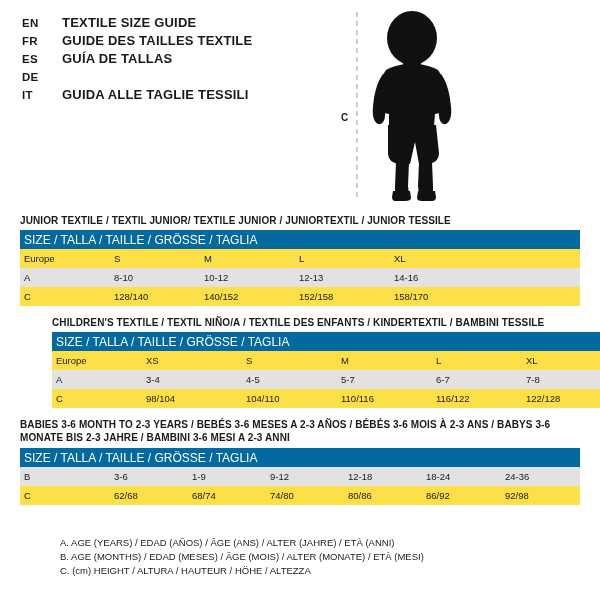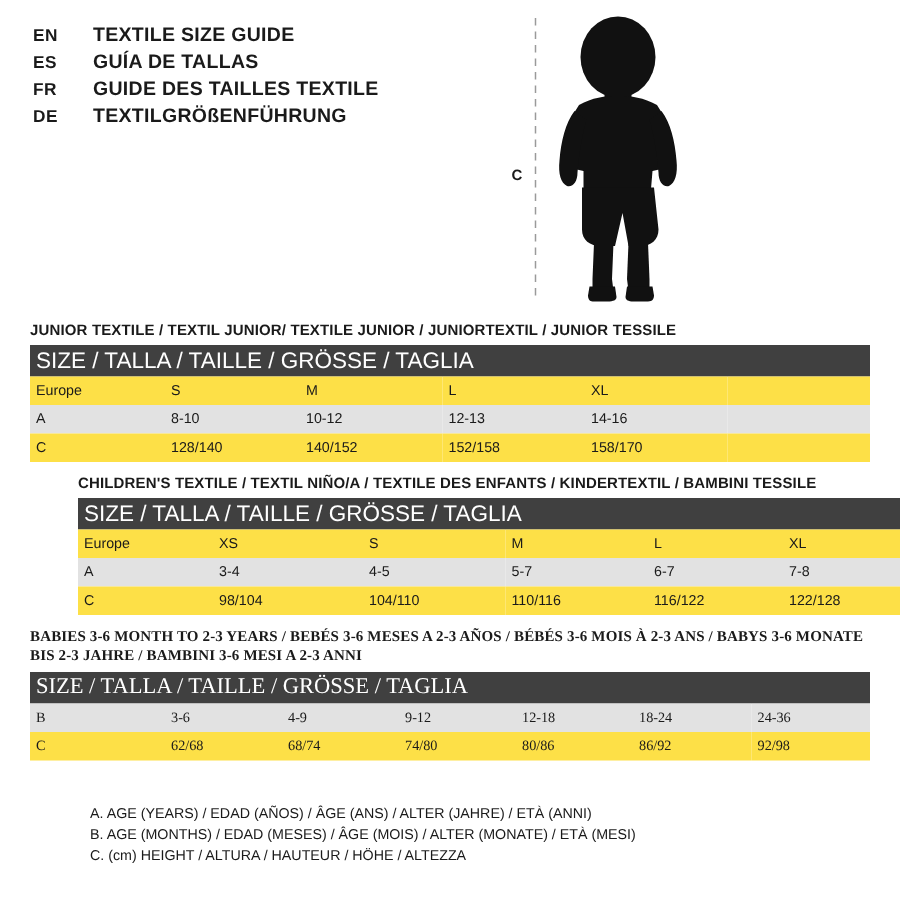--- a/index.html
+++ b/index.html
@@ -89,23 +89,23 @@
   }
   table.size-table td {
     font-size: 9.5px;
     color: #1a1a1a;
     padding: 2px 0 2px 4px;
     height: 15px;
     vertical-align: middle;
     white-space: nowrap;
   }
   tr.head-row td {
-    background: #404040;
+    background: #0369a1;
     color: #ffffff;
-    font-size: 15px;
+    font-size: 12px;
     font-weight: normal;
     height: 15px;
   }
   tr.shade td {
     background: #e2e2e2;
   }
   tr.plain td {
     background: #fde047;
   }
 
@@ -126,30 +126,33 @@
 <body>
 
 <div class="page">
 
   <div class="header">
     <div class="lang-row">
       <span class="lang-code">EN</span>
       <span class="lang-title">TEXTILE SIZE GUIDE</span>
     </div>
     <div class="lang-row">
+      <span class="lang-code">FR</span>
+      <span class="lang-title">GUIDE DES TAILLES TEXTILE</span>
+    </div>
+    <div class="lang-row">
       <span class="lang-code">ES</span>
       <span class="lang-title">GUÍA DE TALLAS</span>
     </div>
     <div class="lang-row">
-      <span class="lang-code">FR</span>
-      <span class="lang-title">GUIDE DES TAILLES TEXTILE</span>
-    </div>
-    <div class="lang-row">
       <span class="lang-code">DE</span>
-      <span class="lang-title">TEXTILGRÖßENFÜHRUNG</span>
+    </div>
+    <div class="lang-row">
+      <span class="lang-code">IT</span>
+      <span class="lang-title">GUIDA ALLE TAGLIE TESSILI</span>
     </div>
   </div>
 
   <div class="figure-area">
     <span class="c-label">C</span>
     <svg width="160" height="195" viewBox="0 0 160 195">
 
       <line x1="18" y1="4" x2="18" y2="192" stroke="#9a9a9a" stroke-width="1" stroke-dasharray="5,4"></line>
 
       <g fill="#111111">
@@ -260,40 +263,40 @@
           <td>98/104</td>
           <td>104/110</td>
           <td>110/116</td>
           <td>116/122</td>
           <td>122/128</td>
         </tr>
       </tbody>
     </table>
   </div>
 
-  <div class="section" style="top:418px;font-family:Liberation Serif, serif;">
+  <div class="section" style="top:418px;">
     <div class="section-title" style="line-height:13px;">BABIES 3-6 MONTH TO 2-3 YEARS / BEBÉS 3-6 MESES A 2-3 AÑOS / BÉBÉS 3-6 MOIS À 2-3 ANS / BABYS 3-6 MONATE BIS 2-3 JAHRE / BAMBINI 3-6 MESI A 2-3 ANNI</div>
     <table class="size-table" style="margin-top:2px;">
       <colgroup>
         <col style="width:90px">
           <col style="width:78px">
           <col style="width:78px">
         <col style="width:78px">
           <col style="width:78px">
           <col style="width:79px">
           <col style="width:79px">
       </colgroup>
       <tbody>
         <tr class="head-row">
           <td colspan="7">SIZE / TALLA / TAILLE / GRÖSSE / TAGLIA</td>
         </tr>
         <tr class="shade">
           <td>B</td>
           <td>3-6</td>
-          <td>4-9</td>
+          <td>1-9</td>
           <td>9-12</td>
           <td>12-18</td>
           <td>18-24</td>
           <td>24-36</td>
         </tr>
         <tr class="plain">
           <td>C</td>
           <td>62/68</td>
           <td>68/74</td>
           <td>74/80</td>

